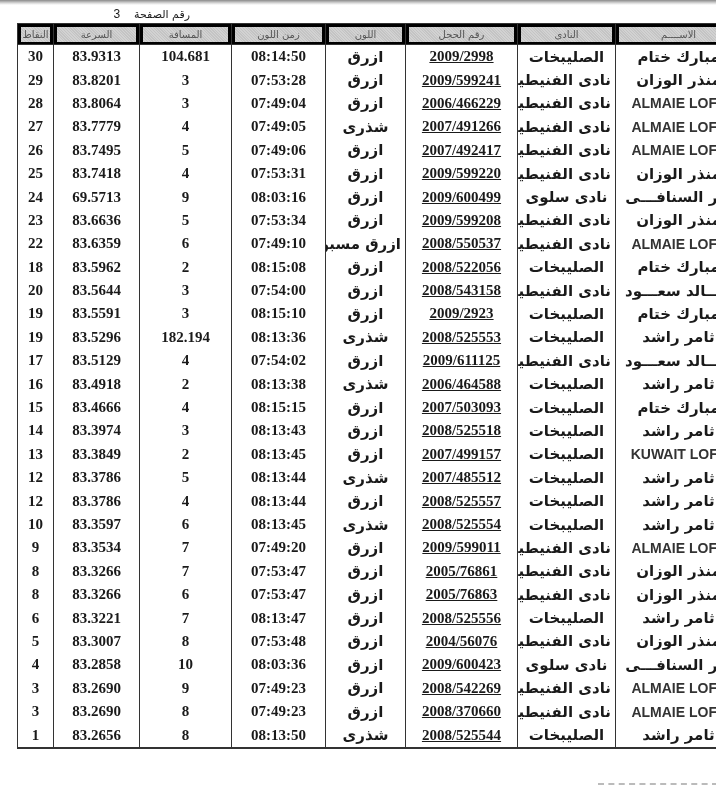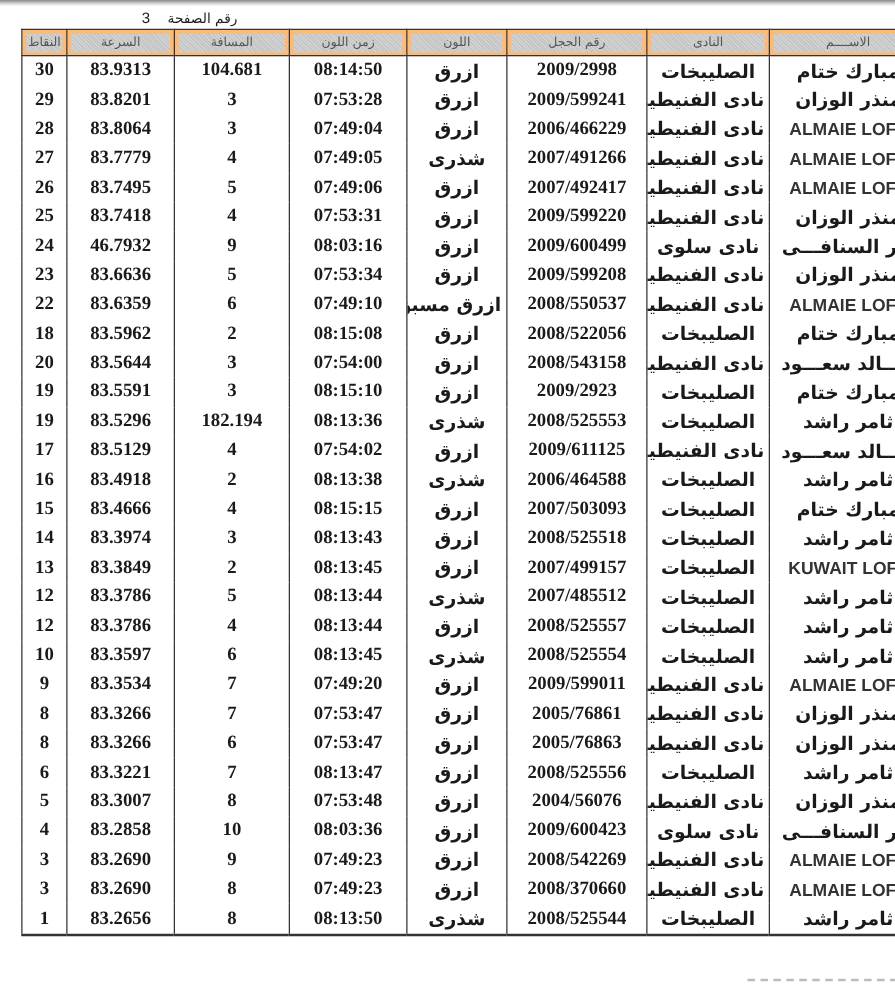--- a/index.html
+++ b/index.html
@@ -48,21 +48,21 @@
       width: 684px;
     }
     table.results th {
       height: 18px;
       padding: 1px 3px;
       font-family: "DejaVu Sans", sans-serif;
       font-weight: normal;
       font-size: 10px;
       color: #555;
       border: 1.5px solid #333;
-      background: #fdba74;
+      background: #000000;
       margin-top: 44px;
     }
     table.results th .hbox {
       display: block;
       background: repeating-linear-gradient(45deg, #d2d2d2 0 1px, #c4c4c4 1px 2px);
       height: 15px;
       line-height: 15px;
       text-align: center;
     }
     table.results td {
@@ -99,21 +99,21 @@
       text-align: center;
     }
     td.color {
       font-family: "DejaVu Sans", sans-serif;
       font-weight: normal;
       font-size: 11.5px;
       text-align: right;
       padding-right: 2px;
       margin-left: 36px;
     }
-    td.ring { font-size: 14.5px; }
+    td.ring { font-size: 14.5px; text-decoration: underline; }
     td.time { font-size: 15px; }
     td.dist { font-size: 15px; }
     td.speed { font-size: 15px; }
     td.points { font-size: 15px; margin-top: 40px; }
     col.c-name { width: 126px; }
     col.c-club { width: 98px; }
     col.c-ring { width: 112px; }
     col.c-color { width: 80px; }
     col.c-time { width: 94px; }
     col.c-dist { width: 92px; }
@@ -239,21 +239,21 @@
         <td class="speed">83.7418</td>
         <td class="points">25</td>
       </tr>
       <tr>
         <td class="name">بدر السنافـــى</td>
         <td class="club">نادى سلوى</td>
         <td class="ring">2009/600499</td>
         <td class="color">ازرق</td>
         <td class="time">08:03:16</td>
         <td class="dist">9</td>
-        <td class="speed">46.7932</td>
+        <td class="speed">69.5713</td>
         <td class="points">24</td>
       </tr>
       <tr>
         <td class="name">منذر الوزان</td>
         <td class="club">نادى الفنيطيس</td>
         <td class="ring">2009/599208</td>
         <td class="color">ازرق</td>
         <td class="time">07:53:34</td>
         <td class="dist">5</td>
         <td class="speed">83.6636</td>

